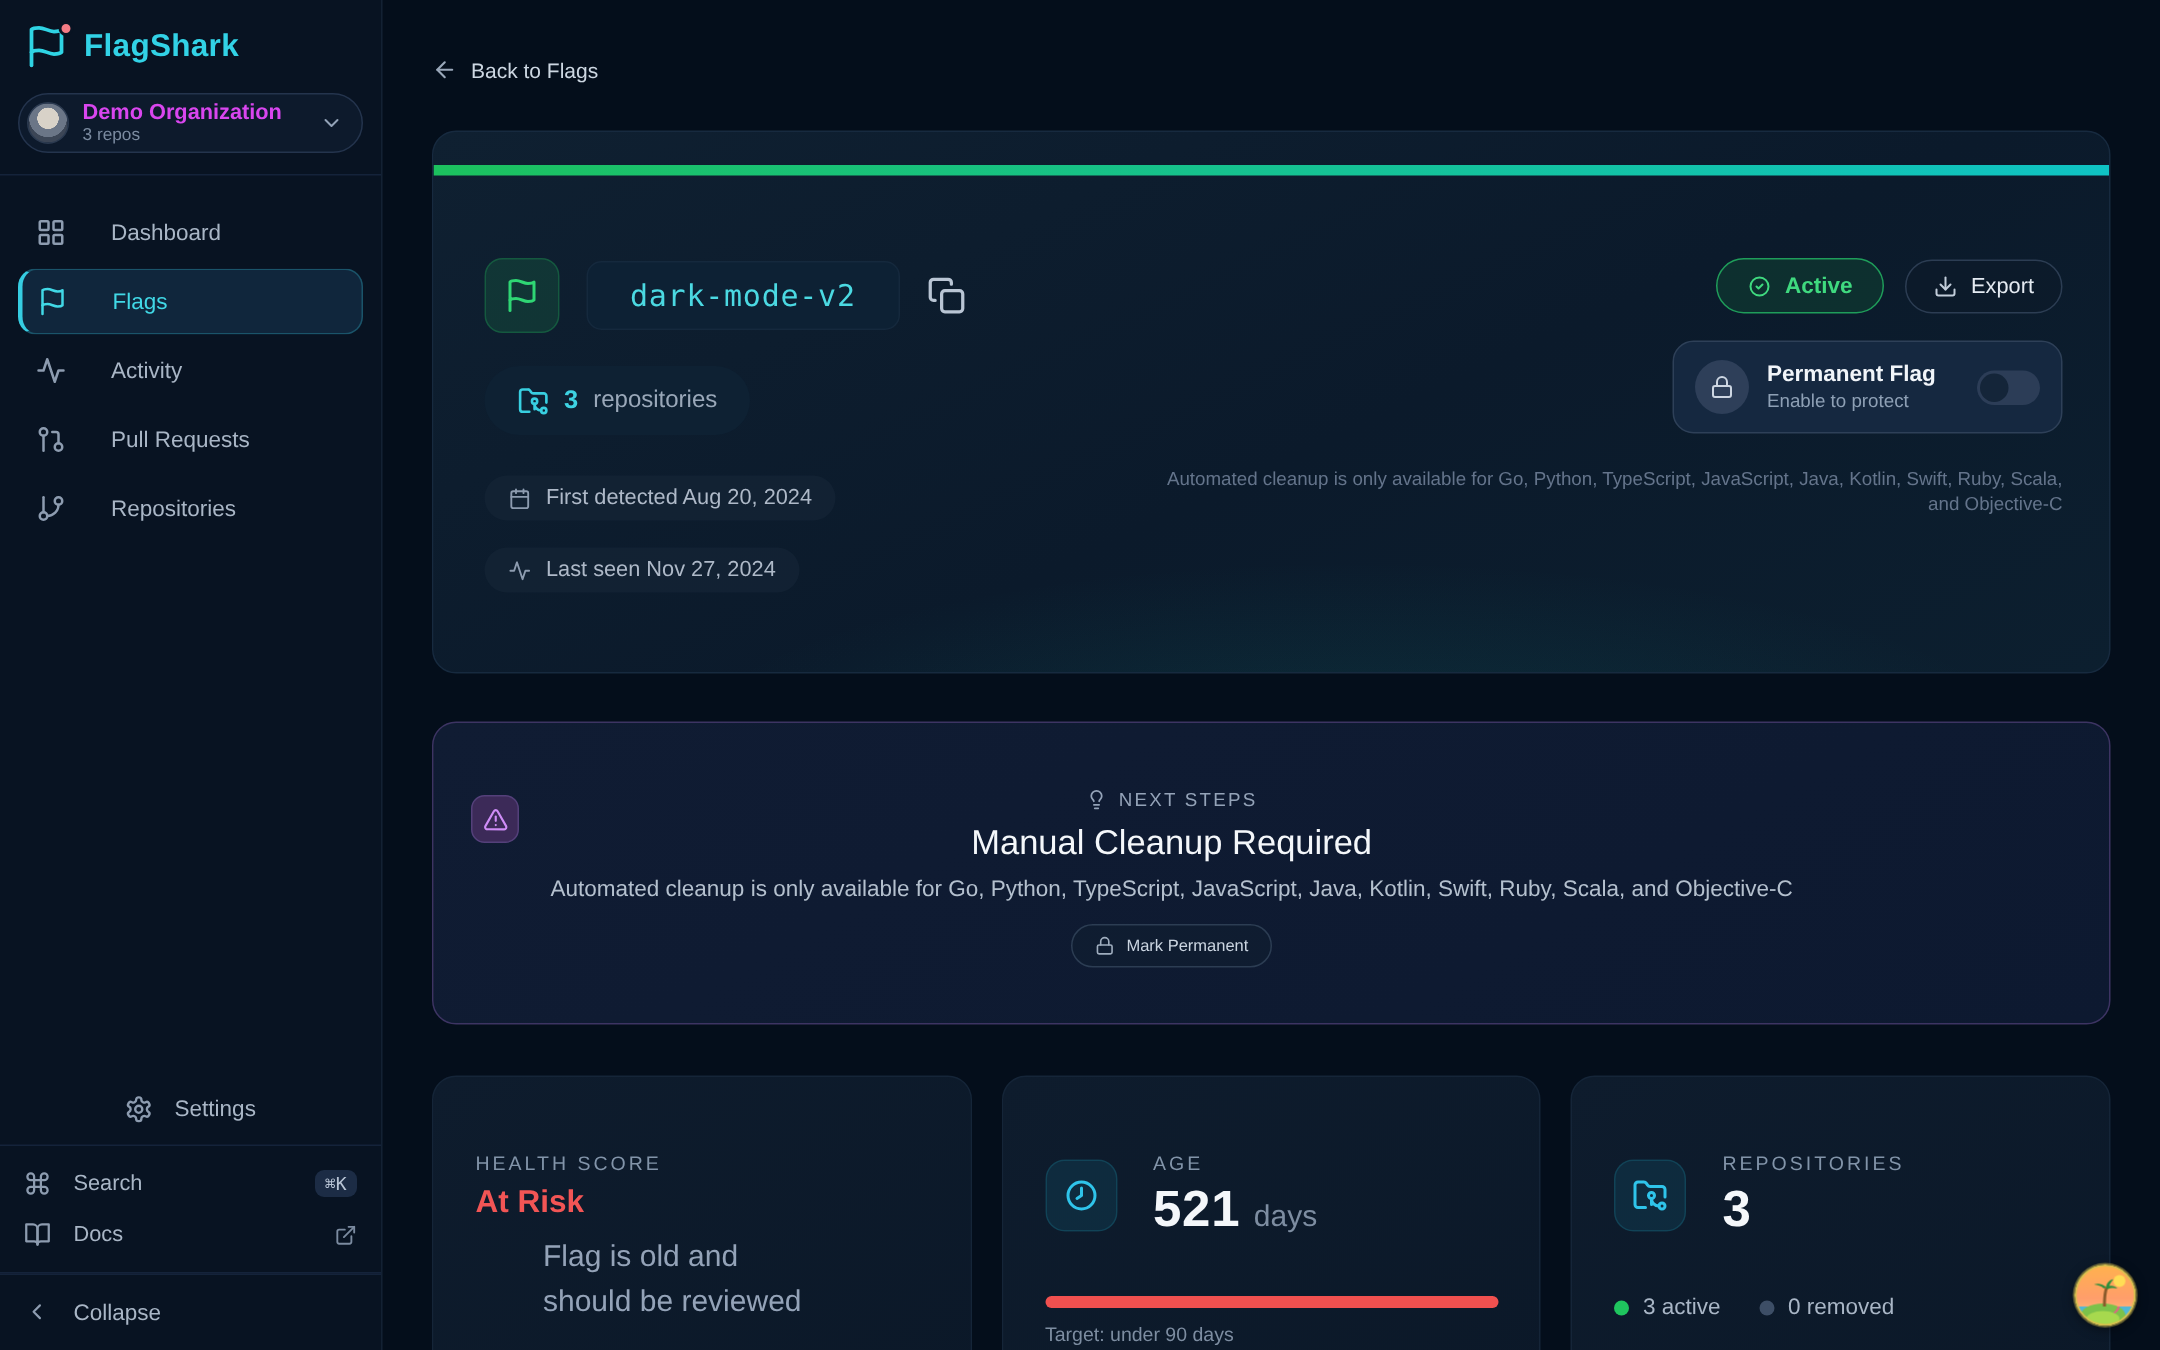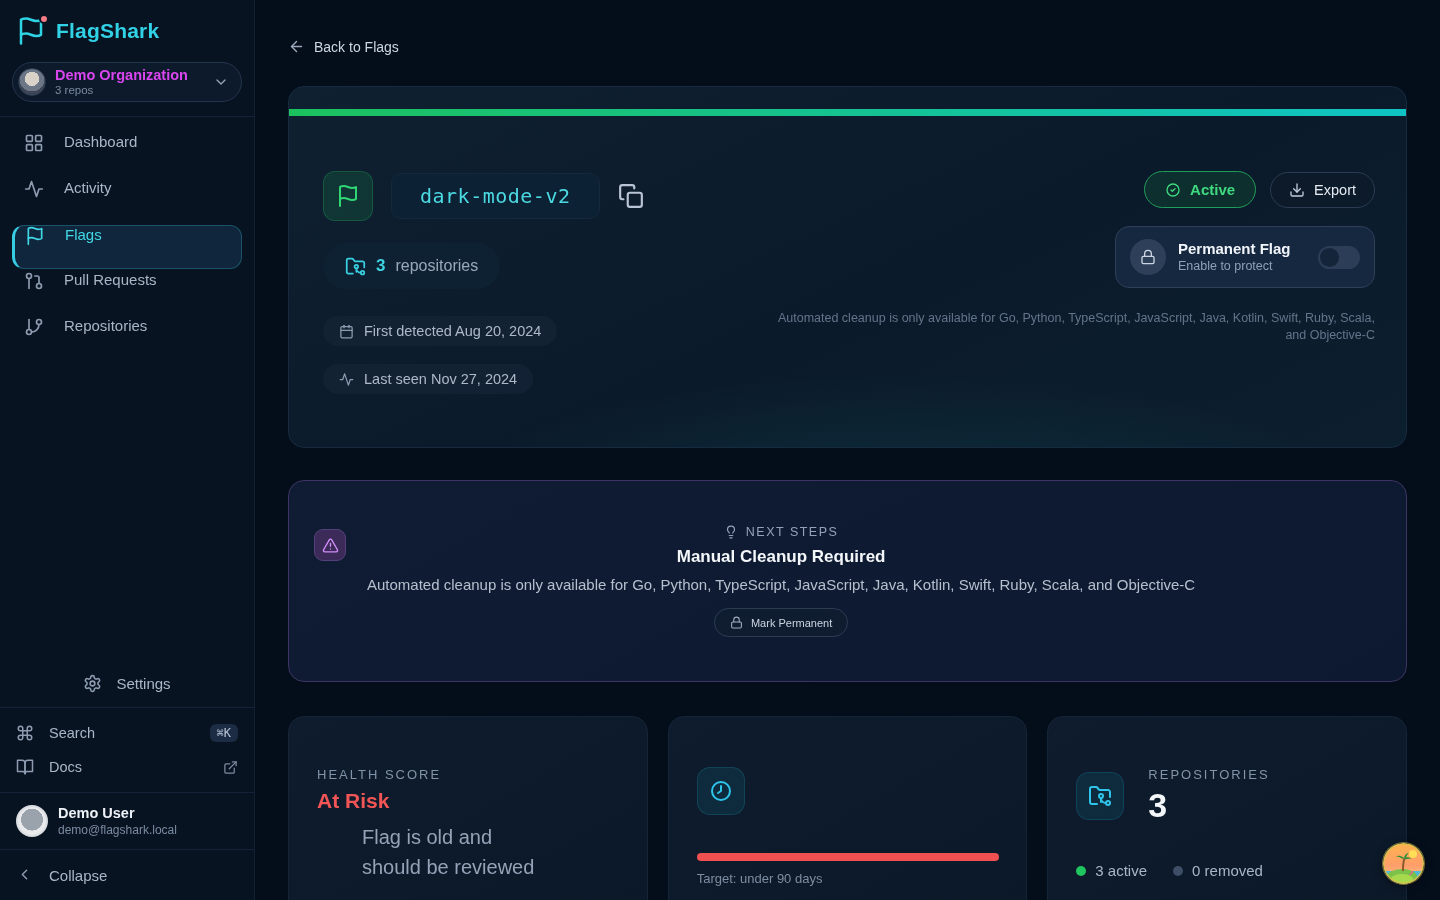--- a/index.html
+++ b/index.html
@@ -29,21 +29,21 @@
     background:radial-gradient(circle at 50% 38%, #d8d2c8 0 34%, #6b7687 35% 60%, #3c4656 61%);
     border:1px solid #2b3a50; }
   .org-text { flex:1; line-height:1.15; overflow:hidden; }
   .org-name { font-size:14.5px; font-weight:bold; color:#d946ef; white-space:nowrap; }
   .org-meta { font-size:11.5px; color:#7b8ba0; }
   .org-chevron { color:#93a3b8; }
 
   .sb-divider { height:1px; background:#14233a; margin:0; }
 
   .nav { padding:16px 12px; display:flex; flex-direction:column; gap:2px; }
-  .nav-item { height:44px; border-radius:12px; display:flex; align-items:flex-start; gap:20px;
+  .nav-item { height:44px; border-radius:12px; display:flex; align-items:center; gap:30px;
     padding:0 12px; color:#a9b6c6; font-size:15px; cursor:pointer; }
   .nav-item .ni-icon { width:20px; height:20px; color:#8d9cb0; }
   .nav-item.active { background:#10263c; color:#41d8e6;
     border:1px solid rgba(54,205,226,.28); border-left:3px solid #36cde2; padding-left:10px; }
   .nav-item.active .ni-icon { color:#41d8e6; }
 
   .sb-spacer { flex:1; }
 
   .sb-bottom { display:flex; flex-direction:column; }
   .sb-row { display:flex; align-items:center; gap:14px; padding:0 16px; color:#a9b6c6; cursor:pointer; }
@@ -125,21 +125,21 @@
   
   .next-card { margin-top:32px; height:202px; border-radius:16px; border:1px solid #3d3463;
     background:linear-gradient(150deg,#101c33 0%, #0d1930 100%); padding:44px 26px 0 25px;
     display:flex; gap:21px; align-items:flex-start; }
   .next-icon-sq { width:32px; height:32px; border-radius:9px; background:#3c2a58; border:1px solid #54407a;
     display:flex; align-items:center; justify-content:center; color:#cf8df7; margin-top:4px; flex-shrink:0; }
   .next-content { display:flex; flex-direction:column; align-items:center; }
   .next-label-row { display:flex; align-items:center; gap:8px; color:#94a3b8; }
   .next-label-row .ni-icon { width:14px; height:14px; }
   .next-label { font-size:12.5px; letter-spacing:1.5px; }
-  .next-title { margin-top:8px; font-size:17px; font-weight:bold; color:#f4f7fa; }
+  .next-title { margin-top:8px; font-size:23px; font-weight:normal; color:#f4f7fa; }
   .next-desc { margin-top:9px; font-size:15px; color:#b4c0ce; }
   .next-btn { margin-top:15px; height:29px; border-radius:15px; border:1px solid #2c3d53; background:rgba(16,30,48,.7);
     display:flex; align-items:center; gap:8px; padding:0 15px; color:#cbd5e1; font-size:11px; cursor:pointer; }
   .next-btn .ni-icon { width:13px; height:13px; color:#9fadbe; }
 
   
   .stats-row { margin-top:34px; display:flex; gap:20px; }
   .stat-card { flex:1; height:240px; border-radius:16px; border:1px solid #152538;
     background:linear-gradient(150deg,#0e1c2d 0%, #0b1828 100%); padding:50px 27px 0 28px; position:relative; }
   .stat-label { font-size:13px; letter-spacing:2px; color:#8294a9; }
@@ -206,36 +206,36 @@
       <span class="ni-icon">
         <svg width="20" height="20" viewBox="0 0 24 24" fill="none" stroke="currentColor" stroke-width="2" stroke-linecap="round" stroke-linejoin="round">
             <rect x="3" y="3" width="7" height="7" rx="1"></rect>
             <rect x="14" y="3" width="7" height="7" rx="1"></rect>
             <rect x="14" y="14" width="7" height="7" rx="1"></rect>
             <rect x="3" y="14" width="7" height="7" rx="1"></rect>
           </svg>
       </span>
       <span>Dashboard</span>
     </div>
-    <div class="nav-item">
-      <span class="ni-icon">
-        <svg width="20" height="20" viewBox="0 0 24 24" fill="none" stroke="currentColor" stroke-width="2" stroke-linecap="round" stroke-linejoin="round">
-            <path d="M22 12h-4l-3 9L9 3l-3 9H2"></path>
-          </svg>
-      </span>
-      <span>Activity</span>
-    </div>
     <div class="nav-item active">
       <span class="ni-icon">
         <svg width="20" height="20" viewBox="0 0 24 24" fill="none" stroke="currentColor" stroke-width="2" stroke-linecap="round" stroke-linejoin="round">
             <path d="M4 15s1-1 4-1 5 2 8 2 4-1 4-1V3s-1 1-4 1-5-2-8-2-4 1-4 1z"></path>
             <line x1="4" y1="22" x2="4" y2="15"></line>
           </svg>
       </span>
       <span>Flags</span>
+    </div>
+    <div class="nav-item">
+      <span class="ni-icon">
+        <svg width="20" height="20" viewBox="0 0 24 24" fill="none" stroke="currentColor" stroke-width="2" stroke-linecap="round" stroke-linejoin="round">
+            <path d="M22 12h-4l-3 9L9 3l-3 9H2"></path>
+          </svg>
+      </span>
+      <span>Activity</span>
     </div>
     <div class="nav-item">
       <span class="ni-icon">
         <svg width="20" height="20" viewBox="0 0 24 24" fill="none" stroke="currentColor" stroke-width="2" stroke-linecap="round" stroke-linejoin="round">
             <circle cx="18" cy="18" r="3"></circle>
             <circle cx="6" cy="6" r="3"></circle>
             <path d="M13 6h3a2 2 0 0 1 2 2v7"></path>
             <line x1="6" y1="9" x2="6" y2="21"></line>
           </svg>
       </span>
@@ -288,27 +288,20 @@
         <span class="row-end-icon">
           <svg width="15" height="15" viewBox="0 0 24 24" fill="none" stroke="currentColor" stroke-width="2" stroke-linecap="round" stroke-linejoin="round">
               <path d="M18 13v6a2 2 0 0 1-2 2H5a2 2 0 0 1-2-2V8a2 2 0 0 1 2-2h6"></path>
               <path d="M15 3h6v6"></path>
               <path d="M10 14 21 3"></path>
             </svg>
         </span>
       </div>
     </div>
     <div class="sb-divider"></div>
-    <div class="user-row">
-      <span class="user-avatar"></span>
-      <span class="user-text">
-        <div class="user-name">Demo User</div>
-        <div class="user-email">demo@flagshark.local</div>
-      </span>
-    </div>
     <div class="sb-divider"></div>
     <div class="sb-row collapse-row">
       <span class="ni-icon">
         <svg width="17" height="17" viewBox="0 0 24 24" fill="none" stroke="currentColor" stroke-width="2" stroke-linecap="round" stroke-linejoin="round">
             <path d="m15 18-6-6 6-6"></path>
           </svg>
       </span>
       <span>Collapse</span>
     </div>
   </div>
@@ -473,20 +466,27 @@
     </section>
 
     <section class="stat-card">
       <div class="stat-head">
         <span class="stat-icon-sq">
           <svg width="24" height="24" viewBox="0 0 24 24" fill="none" stroke="currentColor" stroke-width="2" stroke-linecap="round" stroke-linejoin="round">
               <circle cx="12" cy="12" r="9"></circle>
               <path d="M12 7v5l-3 2"></path>
             </svg>
         </span>
+        <div>
+          <div class="stat-label">AGE</div>
+          <div class="stat-value-row">
+            <span class="stat-big">521</span>
+            <span class="stat-unit">days</span>
+          </div>
+        </div>
       </div>
       <div class="age-bar"></div>
       <div class="age-target">Target: under 90 days</div>
     </section>
 
     <section class="stat-card">
       <div class="stat-head">
         <span class="stat-icon-sq">
           <svg width="24" height="24" viewBox="0 0 24 24" fill="none" stroke="currentColor" stroke-width="2" stroke-linecap="round" stroke-linejoin="round">
               <path d="M9 20H4a2 2 0 0 1-2-2V5a2 2 0 0 1 2-2h3.9a2 2 0 0 1 1.69.9l.81 1.2a2 2 0 0 0 1.67.9H20a2 2 0 0 1 2 2v5"></path>

